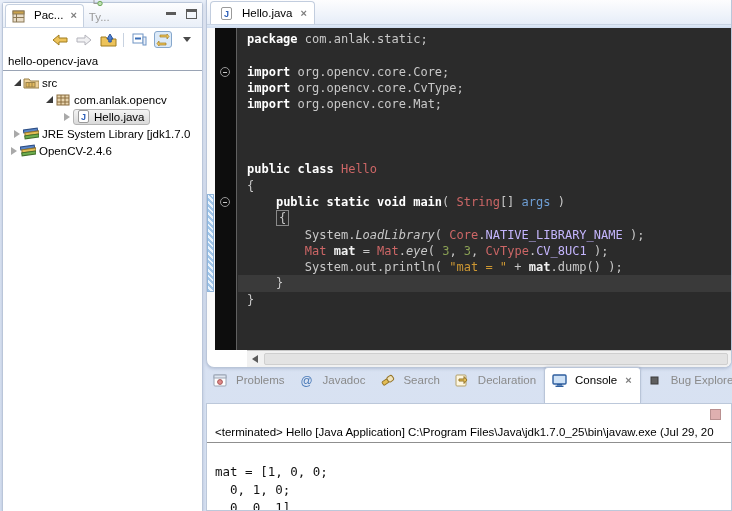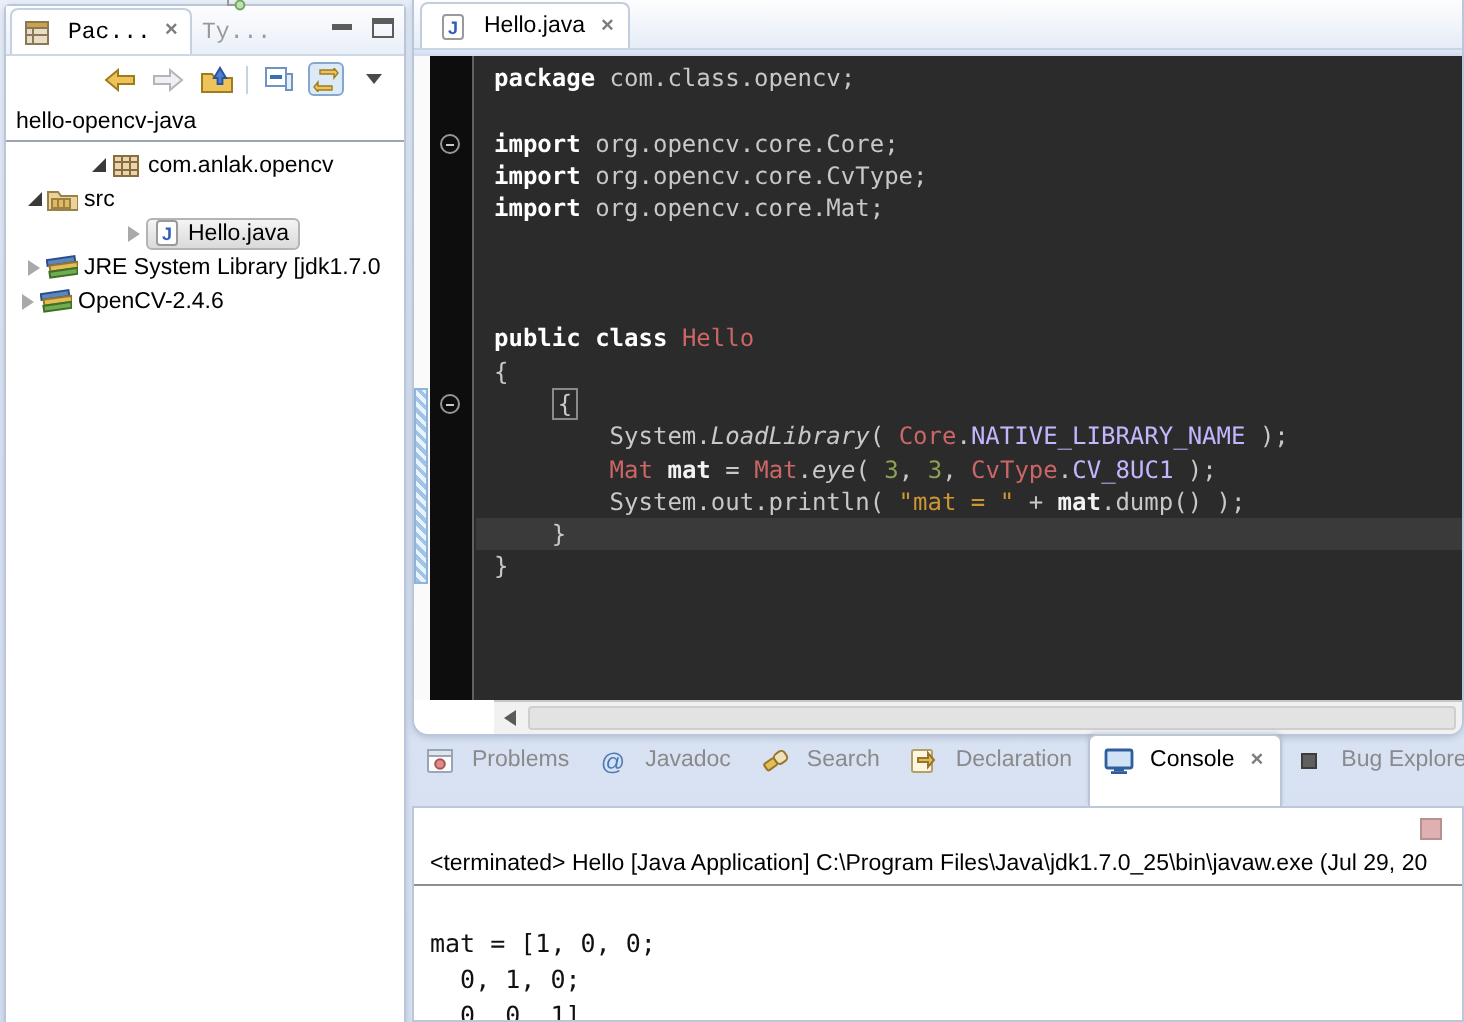--- a/index.html
+++ b/index.html
@@ -8,21 +8,21 @@
   #root { position:relative; width:732px; height:511px;
           background:linear-gradient(180deg,#e9eff9 0%,#dbe4f3 40%,#d6e0f1 100%); }
 
   
   .panel { position:absolute; background:#fff; border:1px solid #bac6d9; box-shadow:0 1px 3px rgba(80,100,140,.25); }
 
   
   #pkg { left:2px; top:2px; width:201px; height:509px; border-bottom:none; border-radius:3px 3px 0 0; }
   .ptabbar { height:25px; background:linear-gradient(180deg,#fdfdfe,#e9eff8);
              border-bottom:1px solid #cdd7e6; display:flex; align-items:flex-end; position:relative; }
-  .ptab { display:flex; align-items:center; gap:4px; padding:4px 6px 4px 5px; font-size:11.5px;font-family:Liberation Mono, monospace; }
+  .ptab { display:flex; align-items:flex-start; gap:4px; padding:4px 6px 4px 5px; font-size:11.5px; }
   .ptab.active { background:#fff; border:1px solid #c5d0e0; border-bottom:none; border-radius:4px 4px 0 0; margin-left:2px; }
   .ptab.inactive { color:#9a9a9a;flex-direction:column; }
   .winbtns { position:absolute; right:5px; top:6px; display:flex; gap:10px; }
   .btn-min { width:10px; height:4px; border-bottom:3px solid #5b5b5b; margin-top:2px; }
   .btn-max { width:11px; height:10px; border:1px solid #5b5b5b; border-top:3px solid #5b5b5b; }
   .ptoolbar { height:23px; display:flex; justify-content:flex-end; align-items:center; gap:6px; padding-right:6px; }
   .tbicon { display:inline-flex; align-items:center; justify-content:center; width:18px; height:17px; }
   .tbsep { width:1px; height:14px; background:#c8d2e0; }
   .tb-pressed { background:#dcEAf8; background:#dceaf8; border:1px solid #86a7cc; border-radius:3px; }
   .ddown { width:0; height:0; border-left:4px solid transparent; border-right:4px solid transparent; border-top:5px solid #4a4a4a; }
@@ -152,48 +152,48 @@
           </svg>
       </span>
       <span class="tbicon">
           <span class="ddown"></span>
         </span>
     </div>
 
     <div class="projlabel">hello-opencv-java</div>
 
     <div id="tree">
+        <div class="trow" style="padding-left: 8px;">
+          <span class="tarrow">
+            <span class="tri-exp"></span>
+          </span>
+          <span class="ticon">
+            <svg width="17" height="13">
+              <path d="M1 3 L6 3 L7.5 5 L16 5 L16 12 L1 12 Z" fill="#edd19a" stroke="#9a8148"></path>
+              <rect x="3" y="6.5" width="9" height="4.5" fill="#e2b95e" stroke="#9a8148"></rect>
+              <line x1="6" y1="6.5" x2="6" y2="11" stroke="#9a8148"></line>
+              <line x1="9" y1="6.5" x2="9" y2="11" stroke="#9a8148"></line>
+            </svg>
+          </span>
+          <span>src</span>
+        </div>
         <div class="trow" style="padding-left: 40px;">
           <span class="tarrow">
             <span class="tri-exp"></span>
           </span>
           <span class="ticon">
             <svg width="14" height="12">
               <rect x="1" y="1" width="12" height="10" fill="#e9d6b0" stroke="#8a6d3e"></rect>
               <line x1="1" y1="4" x2="13" y2="4" stroke="#8a6d3e"></line>
               <line x1="1" y1="8" x2="13" y2="8" stroke="#8a6d3e"></line>
               <line x1="5" y1="1" x2="5" y2="11" stroke="#8a6d3e"></line>
               <line x1="9" y1="1" x2="9" y2="11" stroke="#8a6d3e"></line>
             </svg>
           </span>
           <span>com.anlak.opencv</span>
-        </div>
-        <div class="trow" style="padding-left: 8px;">
-          <span class="tarrow">
-            <span class="tri-exp"></span>
-          </span>
-          <span class="ticon">
-            <svg width="17" height="13">
-              <path d="M1 3 L6 3 L7.5 5 L16 5 L16 12 L1 12 Z" fill="#edd19a" stroke="#9a8148"></path>
-              <rect x="3" y="6.5" width="9" height="4.5" fill="#e2b95e" stroke="#9a8148"></rect>
-              <line x1="6" y1="6.5" x2="6" y2="11" stroke="#9a8148"></line>
-              <line x1="9" y1="6.5" x2="9" y2="11" stroke="#9a8148"></line>
-            </svg>
-          </span>
-          <span>src</span>
         </div>
         <div class="trow" style="padding-left: 58px;">
           <span class="tarrow">
             <span class="tri-col"></span>
           </span>
           <span class="selbox">
             <span class="ticon">
               <svg width="11" height="13">
                 <rect x="0.5" y="0.5" width="10" height="12" rx="1.5" fill="#fff" stroke="#9a9a9a"></rect>
                 <text x="5.5" y="10" font-size="9" font-family="Liberation Sans, sans-serif" font-weight="bold" fill="#2d5fb8" text-anchor="middle">J</text>
@@ -245,30 +245,31 @@
             </svg>
         </span>
         <span>Hello.java</span>
         <span class="xclose">×</span>
       </div>
     </div>
     <div class="estrip"></div>
 
     <div class="ebody">
       <div class="lines" id="codelines">
-          <div class="cl"><span class="tk-k">package</span><span class="tk-p"> com.class.opencv;</span></div>
+          <div class="cl"><span class="tk-k">package</span><span class="tk-p"> com.anlak.static;</span></div>
           <div class="cl">&nbsp;</div>
           <div class="cl"><span class="tk-k">import</span><span class="tk-p"> org.opencv.core.Core;</span></div>
           <div class="cl"><span class="tk-k">import</span><span class="tk-p"> org.opencv.core.CvType;</span></div>
           <div class="cl"><span class="tk-k">import</span><span class="tk-p"> org.opencv.core.Mat;</span></div>
           <div class="cl">&nbsp;</div>
           <div class="cl">&nbsp;</div>
           <div class="cl">&nbsp;</div>
           <div class="cl"><span class="tk-k">public class</span><span class="tk-p"> </span><span class="tk-t">Hello</span></div>
           <div class="cl"><span class="tk-p">{</span></div>
+          <div class="cl"><span class="tk-p">    </span><span class="tk-k">public static void main</span><span class="tk-p">( </span><span class="tk-t">String</span><span class="tk-p">[] </span><span class="tk-a">args</span><span class="tk-p"> )</span></div>
           <div class="cl"><span class="tk-p">    </span><span class="tk-b">{</span></div>
           <div class="cl"><span class="tk-p">        System.</span><span class="tk-m">LoadLibrary</span><span class="tk-p">( </span><span class="tk-t">Core</span><span class="tk-p">.</span><span class="tk-c">NATIVE_LIBRARY_NAME</span><span class="tk-p"> );</span></div>
           <div class="cl"><span class="tk-p">        </span><span class="tk-t">Mat</span><span class="tk-p"> </span><span class="tk-v">mat</span><span class="tk-p"> = </span><span class="tk-t">Mat</span><span class="tk-p">.</span><span class="tk-m">eye</span><span class="tk-p">( </span><span class="tk-n">3</span><span class="tk-p">, </span><span class="tk-n">3</span><span class="tk-p">, </span><span class="tk-t">CvType</span><span class="tk-p">.</span><span class="tk-c">CV_8UC1</span><span class="tk-p"> );</span></div>
           <div class="cl"><span class="tk-p">        System.out.println( </span><span class="tk-s">"mat = "</span><span class="tk-p"> + </span><span class="tk-v">mat</span><span class="tk-p">.dump() );</span></div>
           <div class="cl hl"><span class="tk-p">    }</span></div>
           <div class="cl"><span class="tk-p">}</span></div>
         </div>
       <div class="gutter" id="gutter">
           <span class="fold" style="top: 38.6px;"></span>
           <span class="fold" style="top: 169px;"></span>

